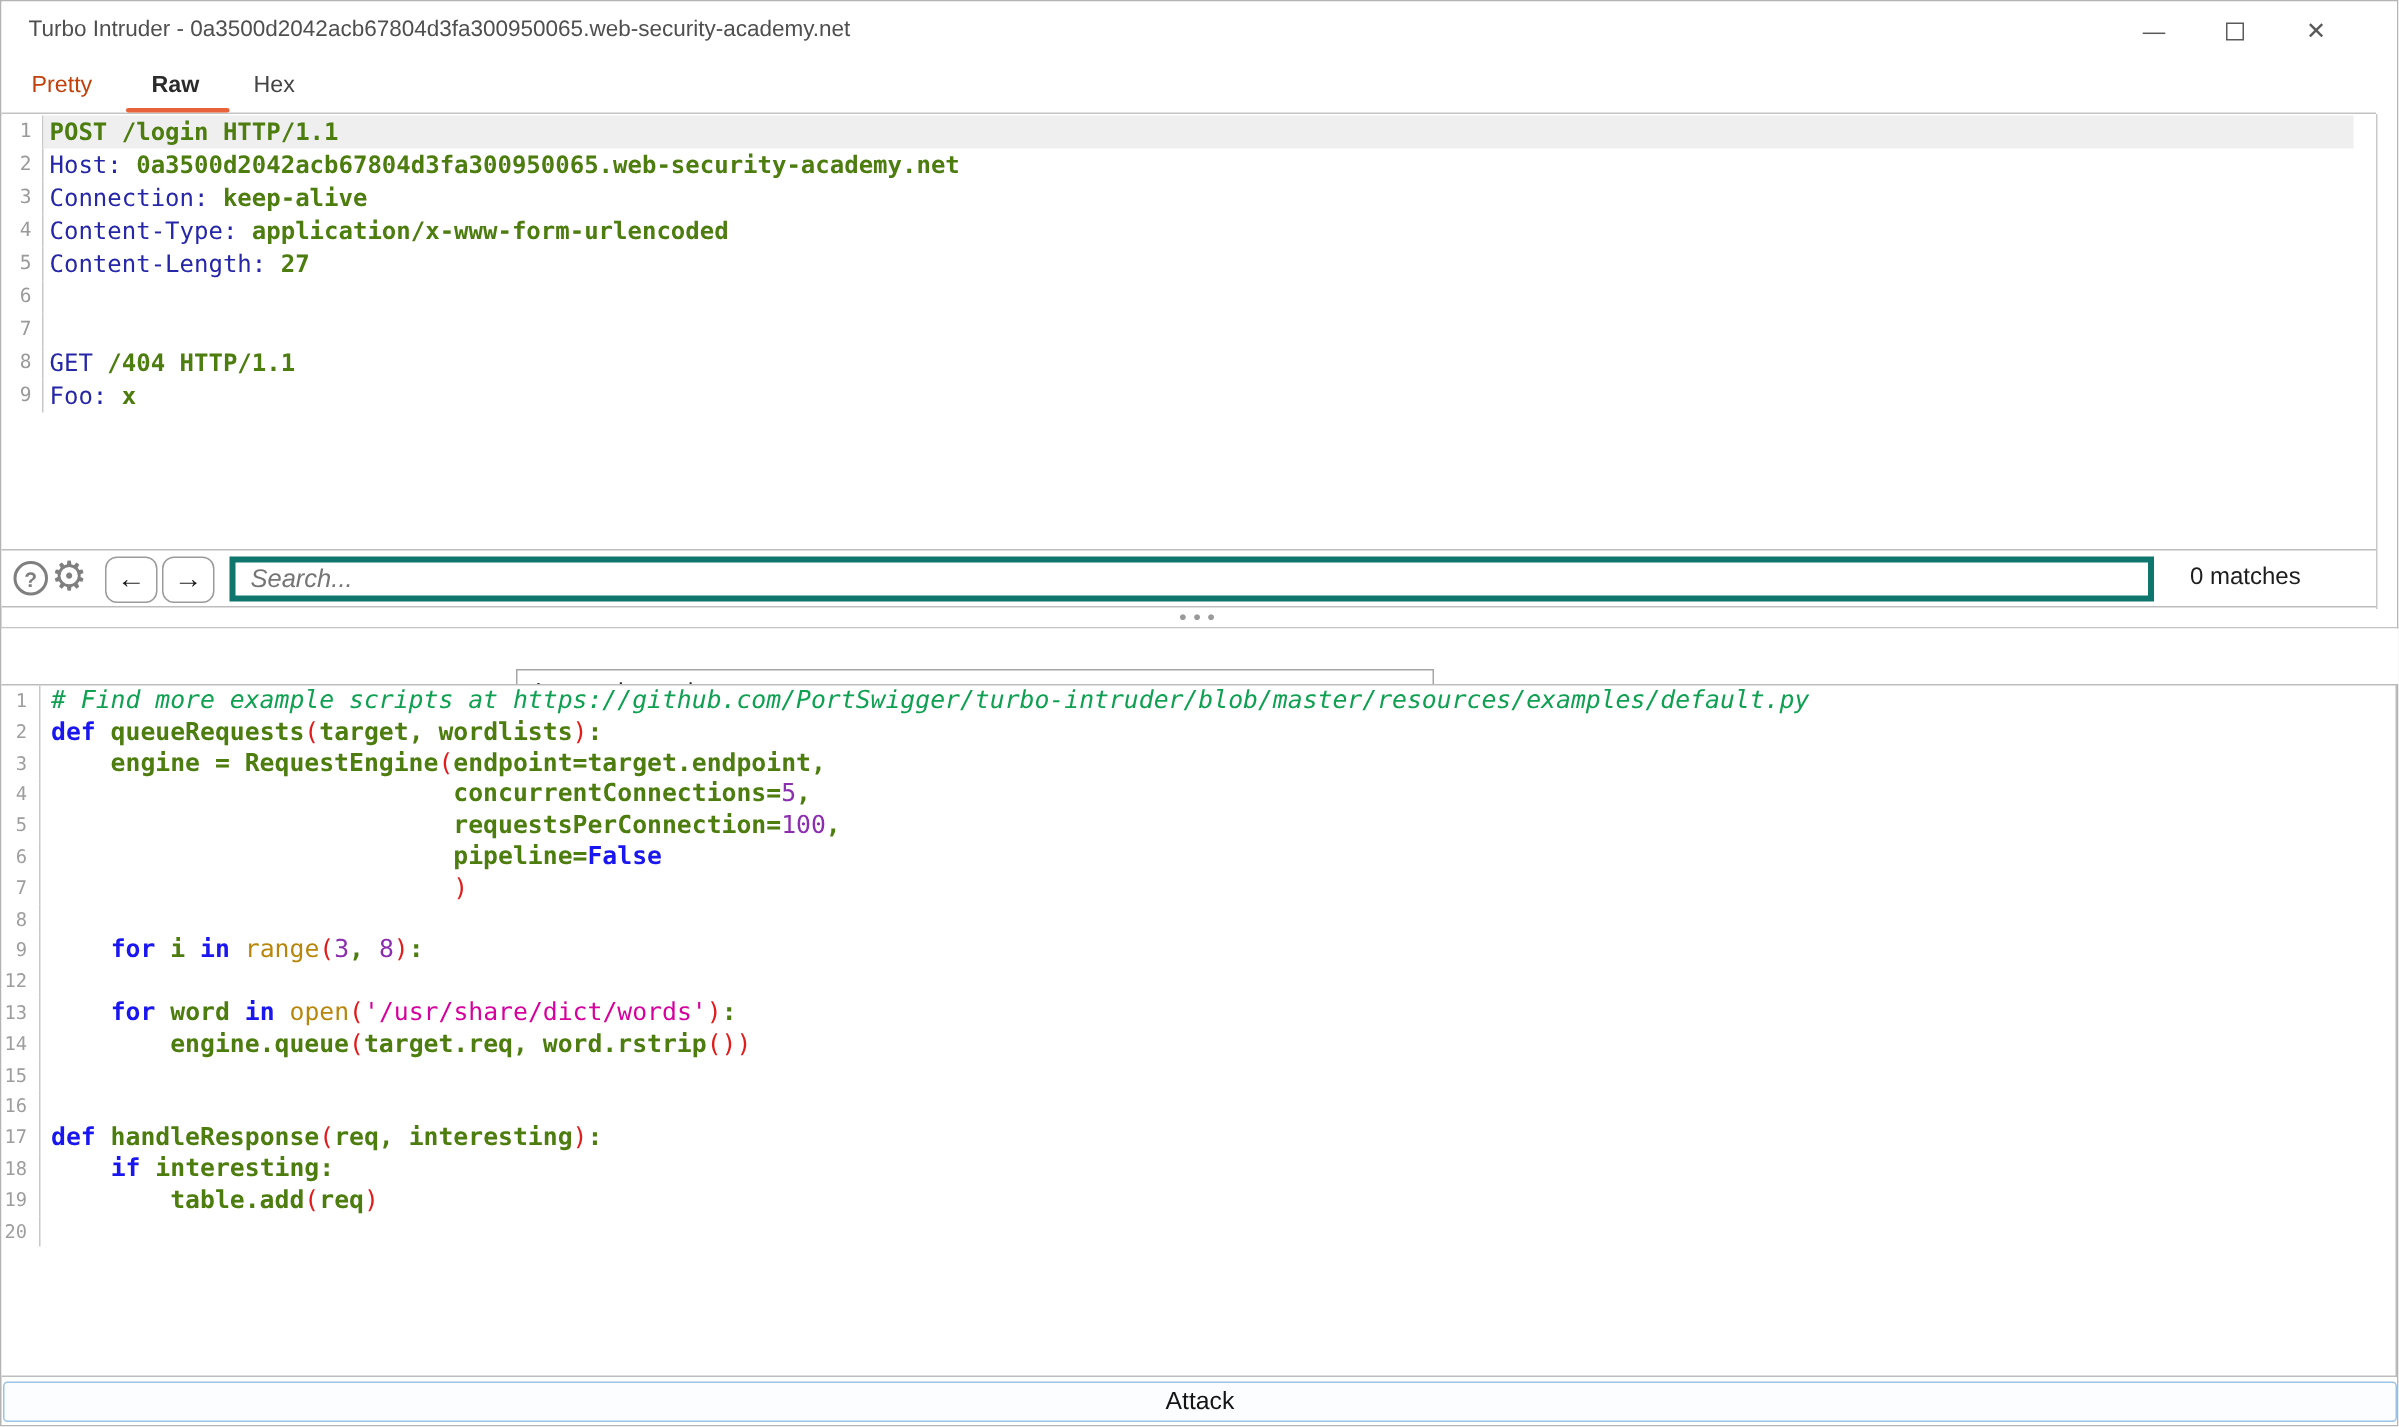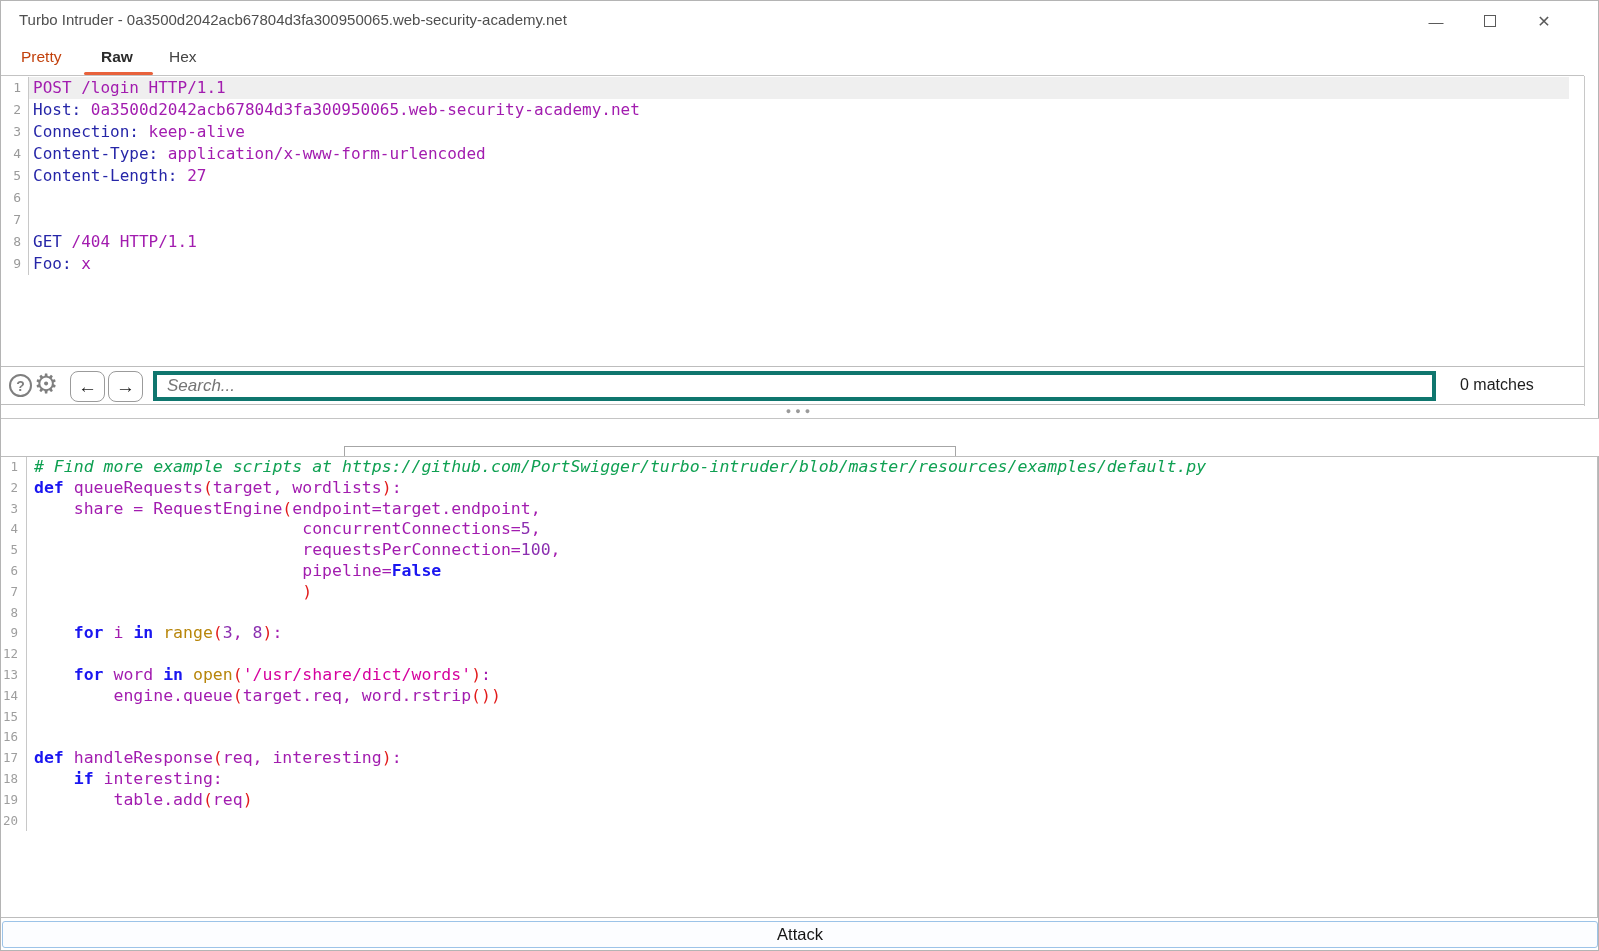--- a/index.html
+++ b/index.html
@@ -62,21 +62,21 @@
 
   
   .code-panel { position:absolute; left:0; top:455px; width:1597px; height:462px; border-top:1px solid #bdbdbd; border-bottom:1px solid #bdbdbd; border-right:1px solid #bdbdbd; background:#ffffff; overflow:hidden; }
   .py-row { position:relative; height:20.8px; display:flex; align-items:center; }
   .py-row:first-child { margin-top:6px; }
   .py-row .ln { width:26px; flex:0 0 26px; text-align:right; padding-right:8px; font-size:12.5px; color:#9e9e9e; font-family:"DejaVu Sans Mono", monospace; border-right:1px solid #c8c8c8; height:20.8px; line-height:20.8px; }
   .py-row .code { white-space:pre; font-family:"DejaVu Sans Mono", monospace; font-size:16.5px; padding-left:7px; height:20.8px; line-height:20.8px; flex:1 1 auto; }
   .gutter-tail { position:absolute; left:26px; top:0; bottom:0; width:1px; background:#c8c8c8; z-index:-1; }
 
   
-  .tk-plain { color:#a21caf; }
+  .tk-plain { color:#4d7c0f;font-weight:bold; }
   .tk-hdr   { color:#2626a8; }
   .tk-kw    { color:#1a16f0; font-weight:bold; }
   .tk-bi    { color:#b8860b; }
   .tk-num   { color:#8b2fb0; }
   .tk-str   { color:#d5009e; }
   .tk-par   { color:#e21b1b; }
   .tk-com   { color:#0fa052; font-style:italic; }
 
   
   .attack-btn { position:absolute; left:1px; top:920px; width:1596px; height:27px; border:1.5px solid #9cc3e8; border-radius:3px; background:#fcfdff; font-size:16.5px; color:#141414; display:flex; align-items:center; justify-content:center; }
@@ -187,21 +187,21 @@
   <div class="py-row">
         <span class="ln">1</span>
         <span class="code"><span class="tk-com"># Find more example scripts at https://github.com/PortSwigger/turbo-intruder/blob/master/resources/examples/default.py</span></span>
       </div>
       <div class="py-row">
         <span class="ln">2</span>
         <span class="code"><span class="tk-kw">def</span><span class="tk-plain"> queueRequests</span><span class="tk-par">(</span><span class="tk-plain">target, wordlists</span><span class="tk-par">)</span><span class="tk-plain">:</span></span>
       </div>
       <div class="py-row">
         <span class="ln">3</span>
-        <span class="code"><span class="tk-plain">    share = RequestEngine</span><span class="tk-par">(</span><span class="tk-plain">endpoint=target.endpoint,</span></span>
+        <span class="code"><span class="tk-plain">    engine = RequestEngine</span><span class="tk-par">(</span><span class="tk-plain">endpoint=target.endpoint,</span></span>
       </div>
       <div class="py-row">
         <span class="ln">4</span>
         <span class="code"><span class="tk-plain">                           concurrentConnections=</span><span class="tk-num">5</span><span class="tk-plain">,</span></span>
       </div>
       <div class="py-row">
         <span class="ln">5</span>
         <span class="code"><span class="tk-plain">                           requestsPerConnection=</span><span class="tk-num">100</span><span class="tk-plain">,</span></span>
       </div>
       <div class="py-row">

